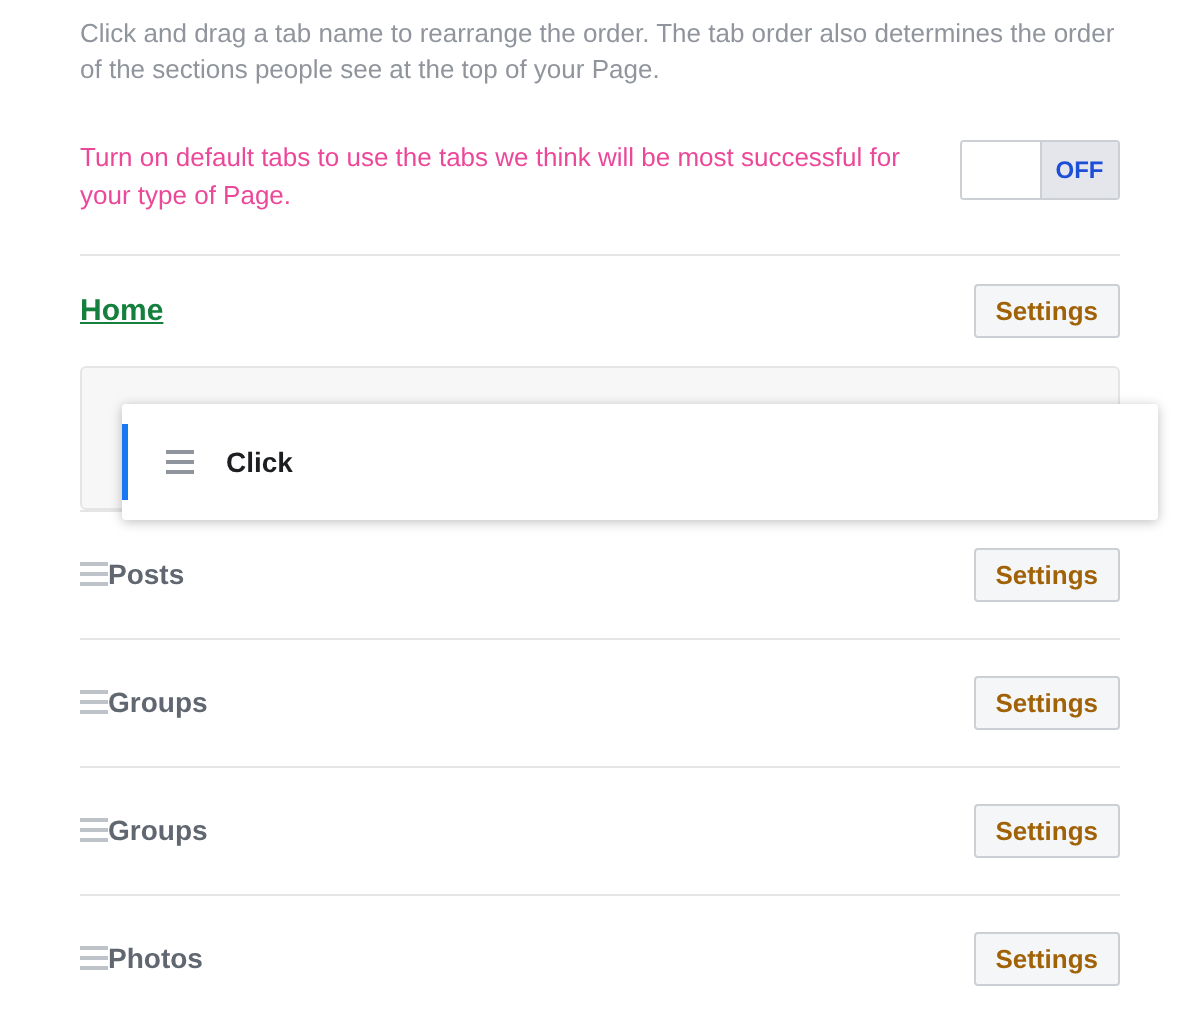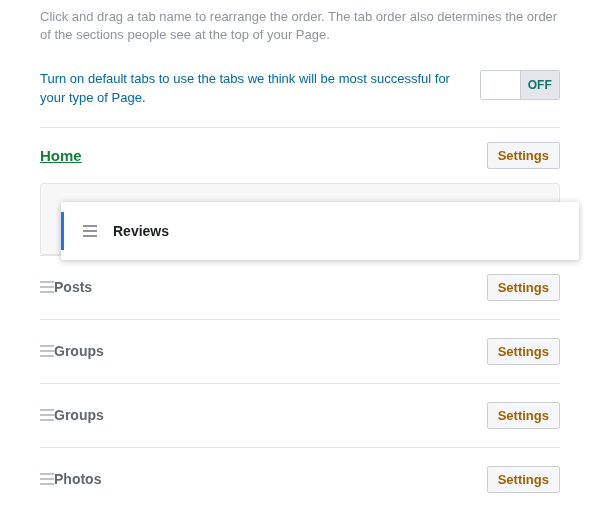--- a/index.html
+++ b/index.html
@@ -2,24 +2,24 @@
 <html><head>
   <meta charset="utf-8">
   <style>
     * { box-sizing: border-box; margin: 0; padding: 0; }
     body { font-family: Helvetica, Arial, sans-serif; background: #fff; width: 600px; color: #1c1e21; }
     .container { padding: 0 40px; }
     .intro { color: #90949c; font-size: 13px; line-height: 1.4; margin-top: 8px; margin-bottom: 26px; }
     .default-tabs { display: flex; align-items: flex-start; justify-content: space-between; margin-bottom: 20px; }
     .default-tabs-left { flex: 1; padding-right: 20px; }
     .default-title { font-size: 15px; font-weight: 600; color: #1c1e21; margin-bottom: 6px; }
-    .default-desc { font-size: 13px; color: #0369a1; line-height: 1.4; }
+    .default-desc { font-size: 13px; color: #ec4899; line-height: 1.4; }
     .toggle-wrap { display: flex; border: 1px solid #ccd0d5; border-radius: 2px; height: 30px; width: 80px; overflow: hidden; }
     .toggle-on { flex: 1; background: #fff; }
-    .toggle-off { flex: 1; background: #e4e6eb; color: #0f766e; font-size: 12px; font-weight: 700; display: flex; align-items: center; justify-content: center; border-left: 1px solid #ccd0d5; text-align: right; }
+    .toggle-off { flex: 1; background: #e4e6eb; color: #1d4ed8; font-size: 12px; font-weight: 700; display: flex; align-items: center; justify-content: center; border-left: 1px solid #ccd0d5; text-align: right; }
     .divider { border: none; border-top: 1px solid #e5e5e5; margin: 0; }
     .home-row { display: flex; align-items: center; justify-content: space-between; padding: 14px 0; }
     .home-label { font-size: 15px; font-weight: 600; color: #15803d; text-decoration: underline; }
     .settings-btn { border: 1px solid #ccd0d5; background: #f5f6f7; color: #a16207; font-size: 13px; font-weight: 600; padding: 5px 10px; border-radius: 2px; cursor: pointer; }
     .tab-list { }
     .tab-row { display: flex; align-items: center; justify-content: space-between; padding: 18px 0; border-top: 1px solid #e5e5e5; }
     .tab-left { display: flex; align-items: center; }
     .drag-icon svg { display: block; }
     .tab-name { font-size: 14px; font-weight: 600; color: #616770; }
     .dragging-zone { border: 1px solid #e5e5e5; border-radius: 3px; background: #f7f7f7; height: 72px; position: relative; margin-bottom: 0; }
@@ -51,21 +51,21 @@
   </div>
 
   <div class="dragging-zone">
     <div class="dragging-item">
       <div class="blue-bar"></div>
       <span class="drag-icon">
         <svg width="14" height="12" viewBox="0 0 14 12">
             <path d="M0 1h14M0 6h14M0 11h14" stroke="#90949c" stroke-width="2"></path>
           </svg>
       </span>
-      <span class="tab-name">Reviews</span>
+      <span class="tab-name">Click</span>
     </div>
   </div>
 
   <div class="tab-list">
     <div class="tab-row">
       <div class="tab-left">
         <span class="drag-icon">
           <svg width="14" height="12" viewBox="0 0 14 12">
               <path d="M0 1h14M0 6h14M0 11h14" stroke="#bec3c9" stroke-width="2"></path>
             </svg>

